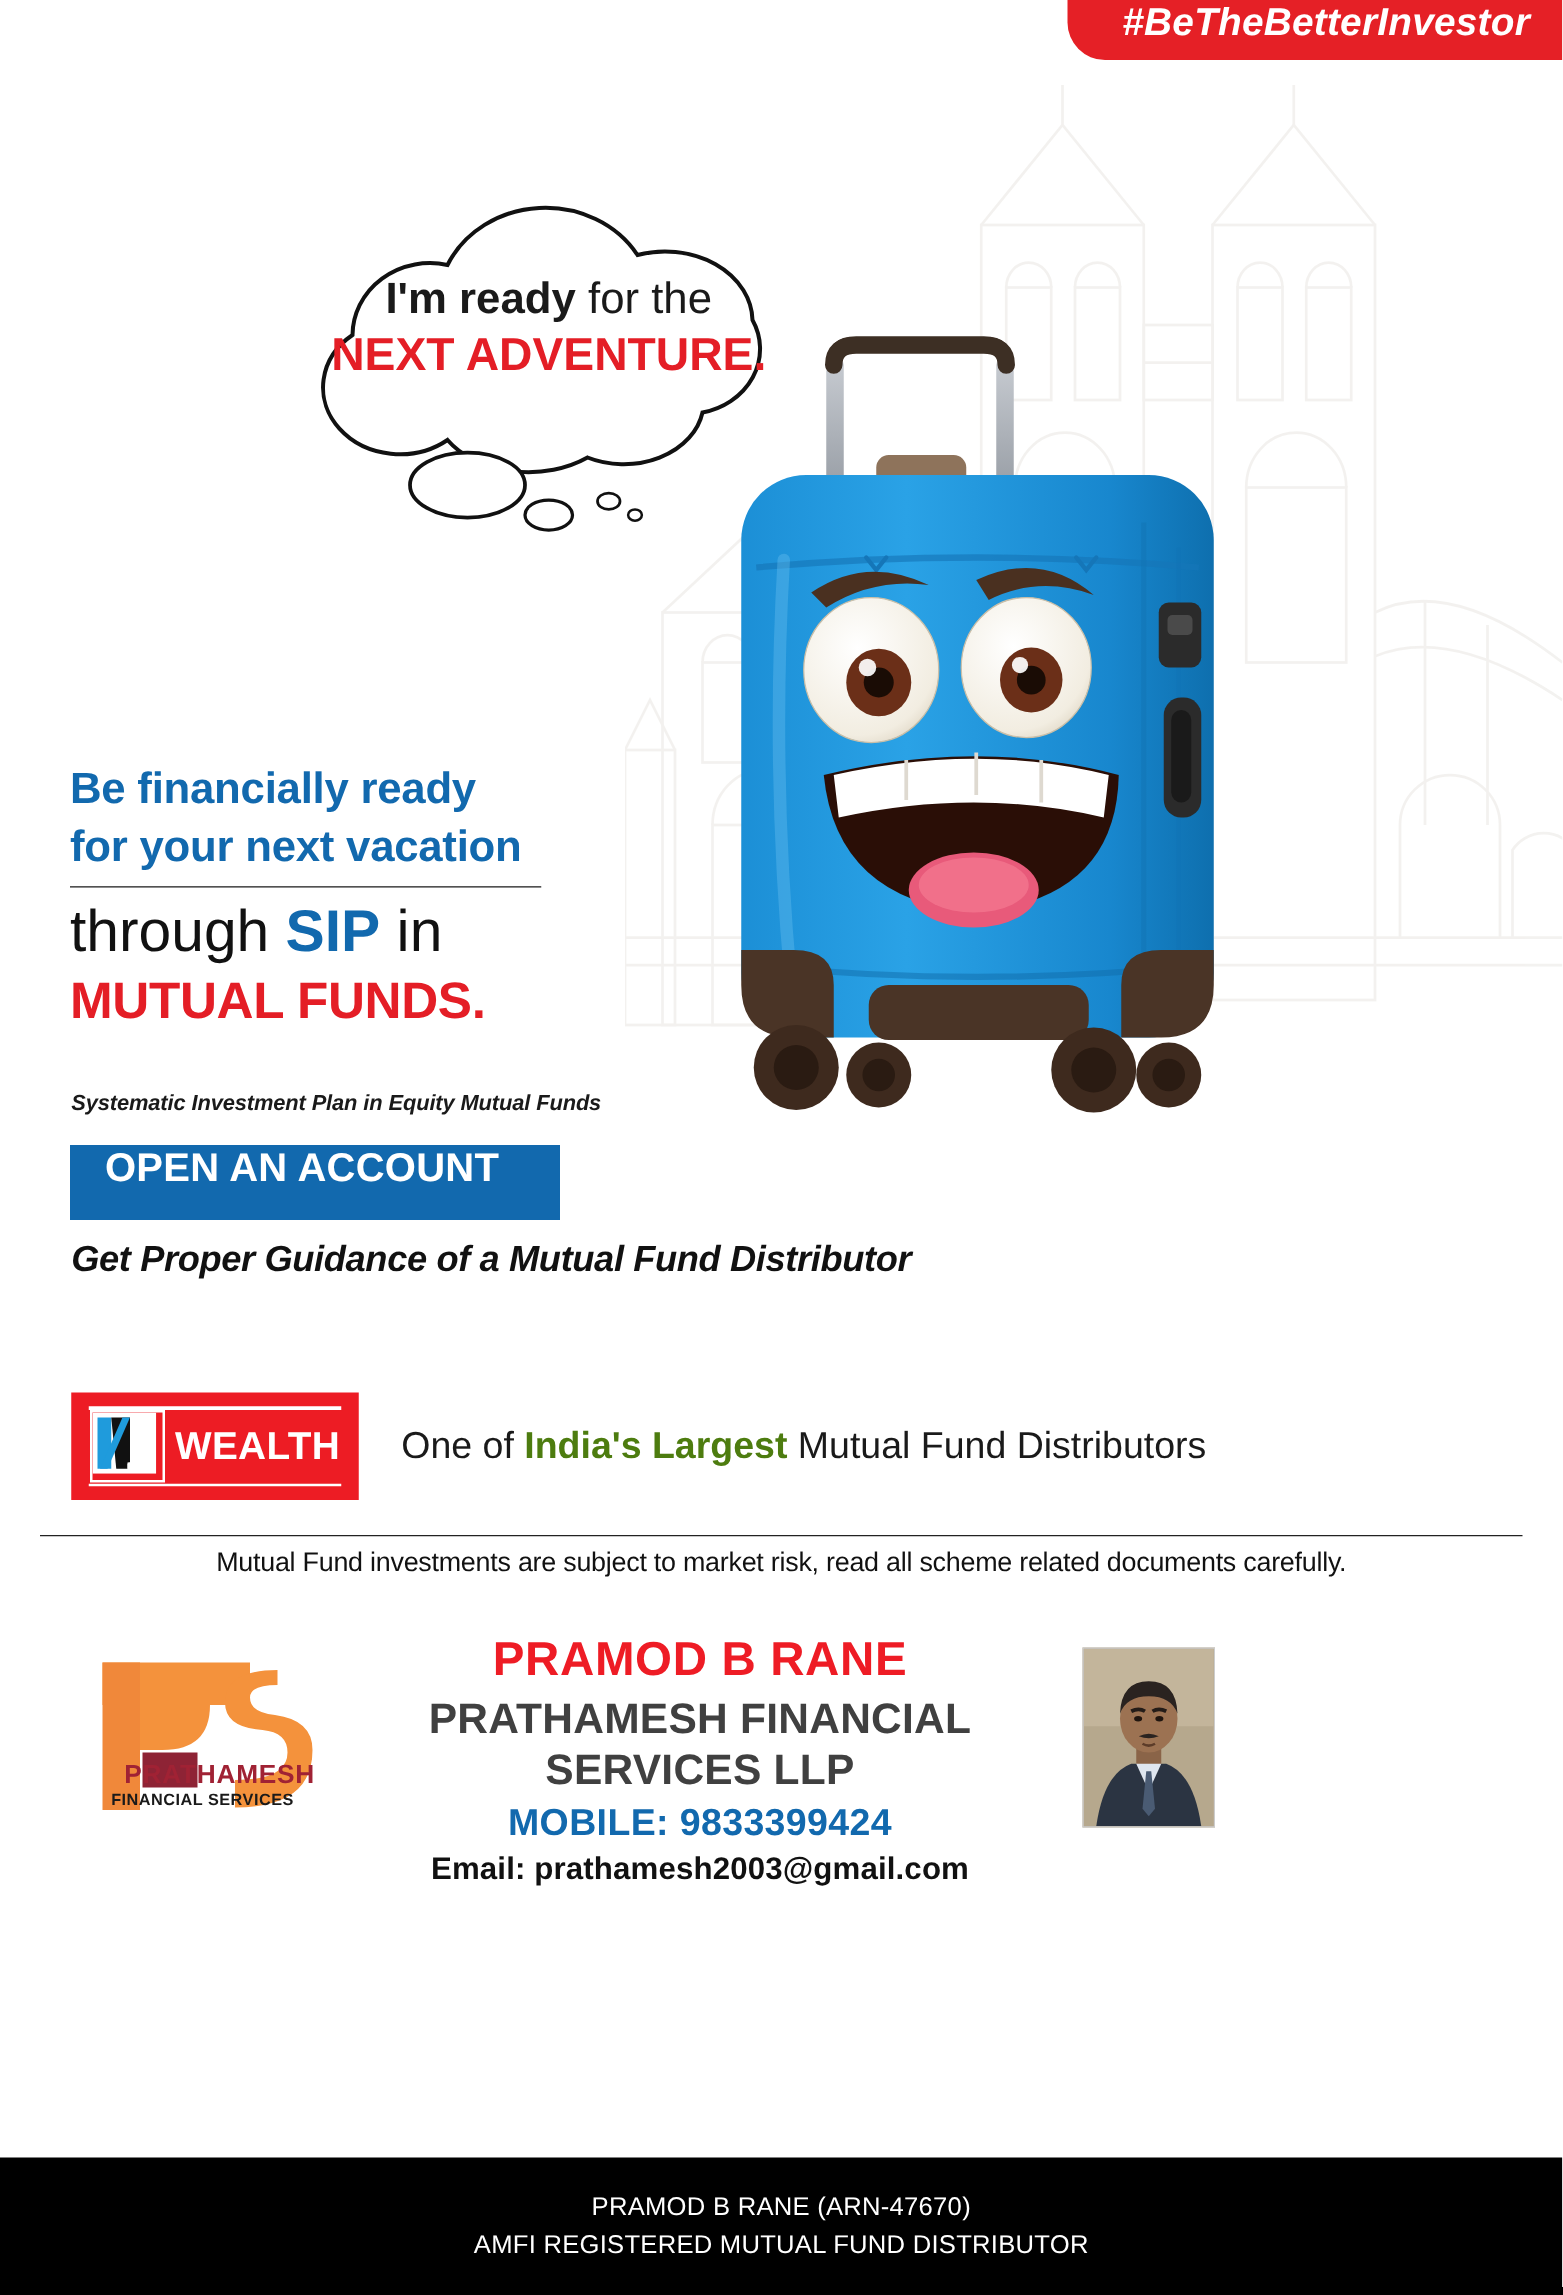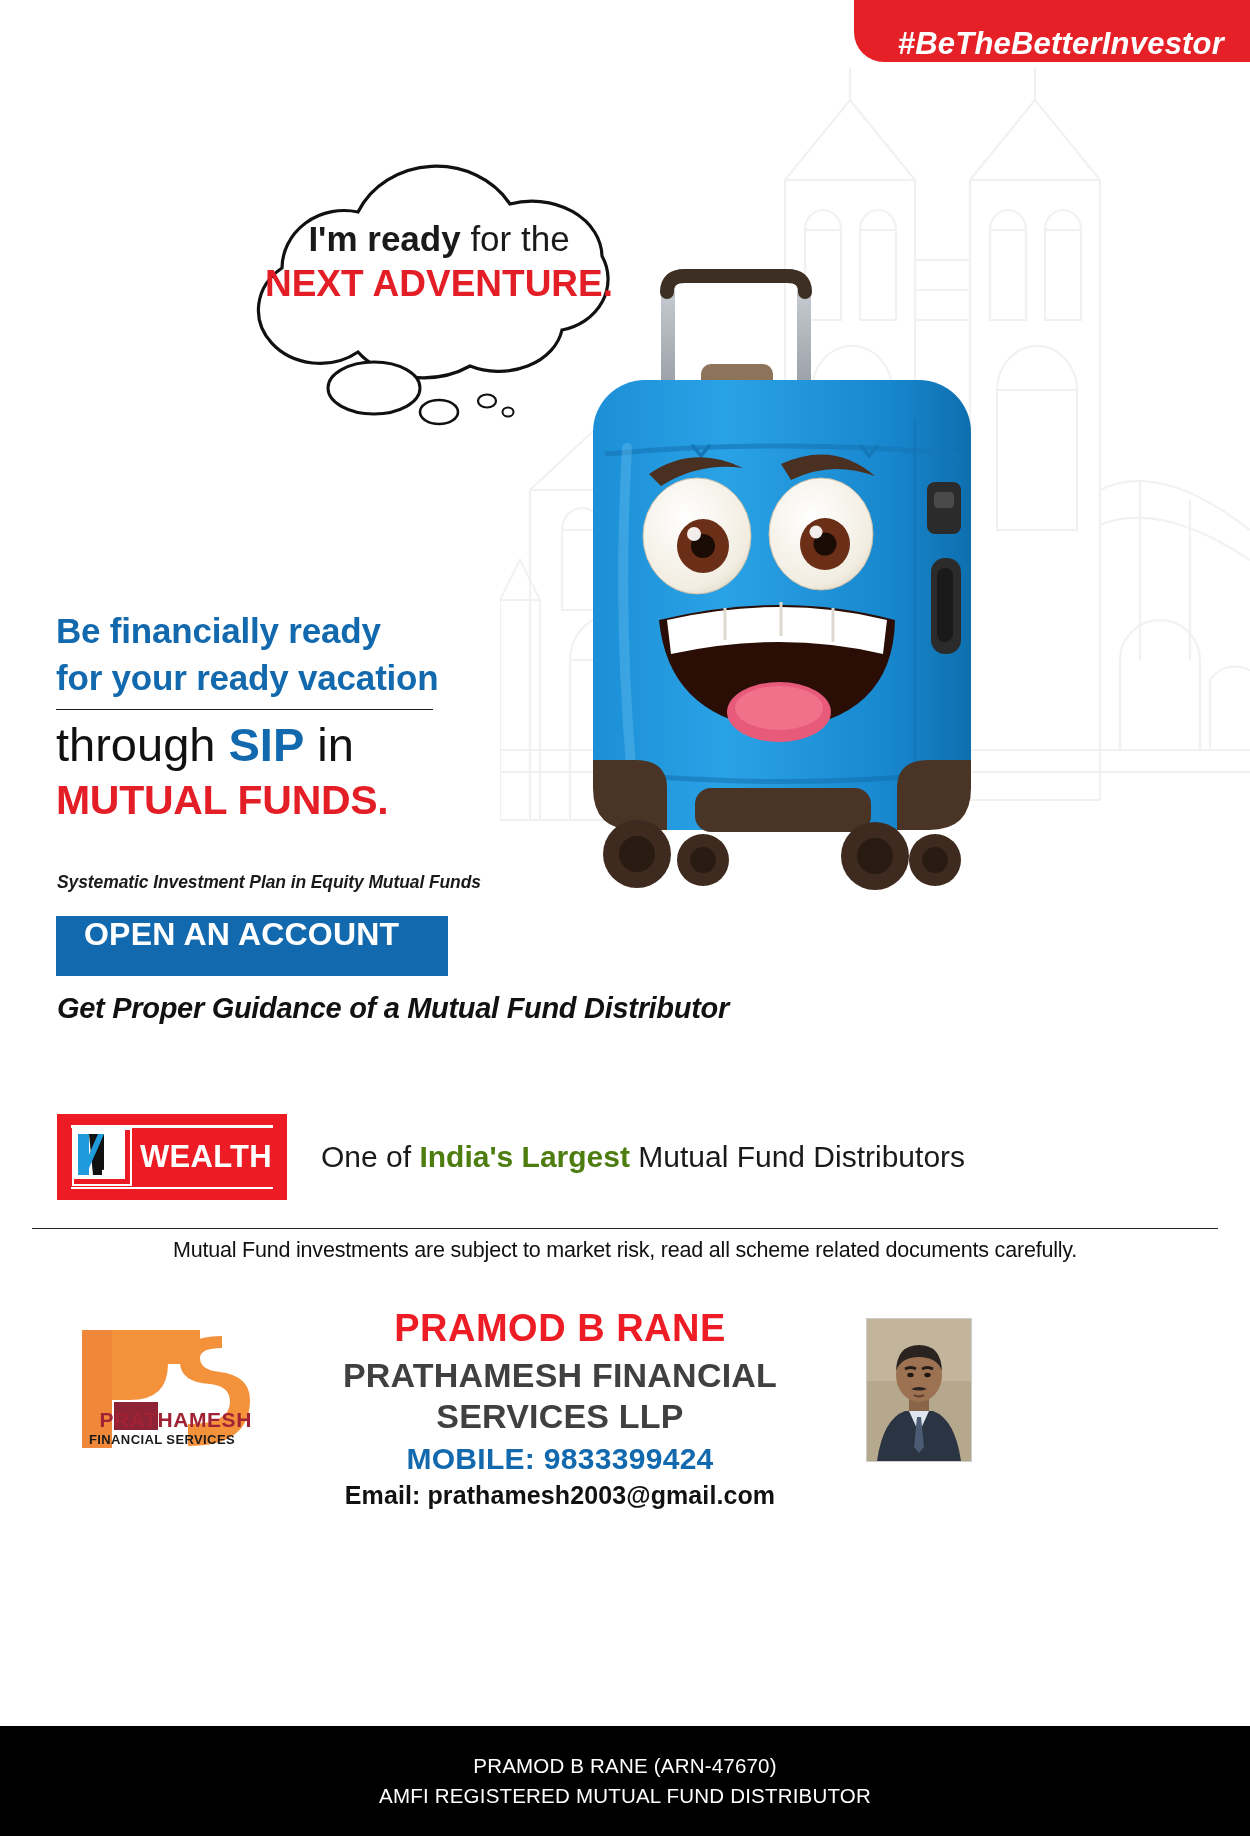--- a/index.html
+++ b/index.html
@@ -31,22 +31,22 @@
 
   
   .hashtag-banner {
     position: absolute;
     top: 0;
     right: 0;
     height: 48px;
     background: #E52026;
     border-bottom-left-radius: 30px;
     display: flex;
-    align-items: flex-end;
-    padding: 14px 26px 0 44px;
+    align-items: flex-start;
+    padding: 0 26px 0 44px;
   }
   .hashtag-text {
     color: #ffffff;
     font-size: 31px;
     font-style: italic;
     font-weight: 600;
     letter-spacing: 0.2px;
     white-space: nowrap;
   }
 
@@ -498,21 +498,21 @@
       <circle cx="128" cy="592" r="13" fill="#2A1B12"></circle>
       <circle cx="300" cy="588" r="34" fill="#3E2A1E"></circle>
       <circle cx="300" cy="588" r="18" fill="#2A1B12"></circle>
       <circle cx="360" cy="592" r="26" fill="#3E2A1E"></circle>
       <circle cx="360" cy="592" r="13" fill="#2A1B12"></circle>
     </svg>
   </div>
 
   <div class="headline-block">
     <div class="headline-blue">Be financially ready</div>
-    <div class="headline-blue">for your ready vacation</div>
+    <div class="headline-blue">for your next vacation</div>
     <hr class="headline-rule">
     <div class="headline-mid"><span>through </span><b>SIP</b><span> in</span></div>
     <div class="headline-red">MUTUAL FUNDS.</div>
   </div>
 
   <div class="sip-caption">Systematic Investment Plan in Equity Mutual Funds</div>
 
   <div class="open-account-btn">
     <span>OPEN AN ACCOUNT</span>
   </div>

